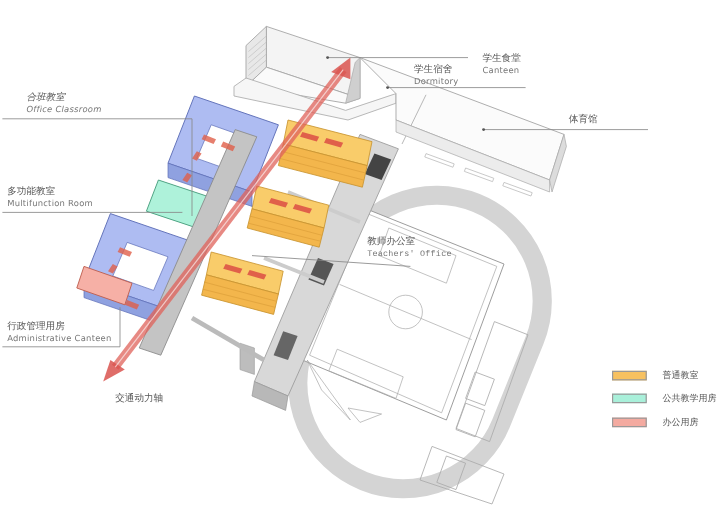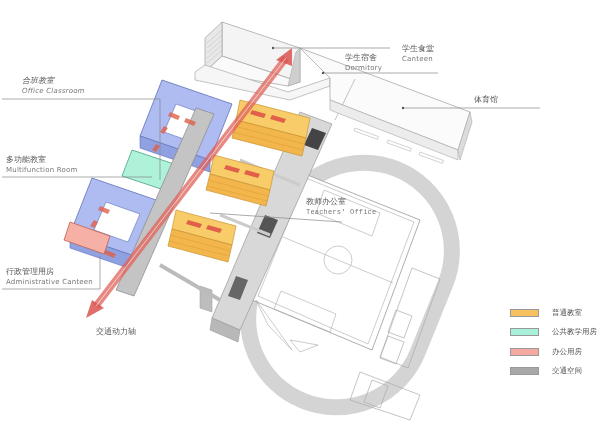--- a/index.html
+++ b/index.html
@@ -193,17 +193,13 @@
     <span class="legend-text">普通教室</span>
   </div>
   <div class="legend-row">
     <span class="swatch" style="background:#a9f0da"></span>
     <span class="legend-text">公共教学用房</span>
   </div>
   <div class="legend-row">
     <span class="swatch" style="background:#f4aaa0"></span>
     <span class="legend-text">办公用房</span>
   </div>
-  <div class="legend-row">
-    <span class="swatch" style="background:#a8a8a8"></span>
-    <span class="legend-text">交通空间</span>
-  </div>
 </div>
 
 </body></html>

